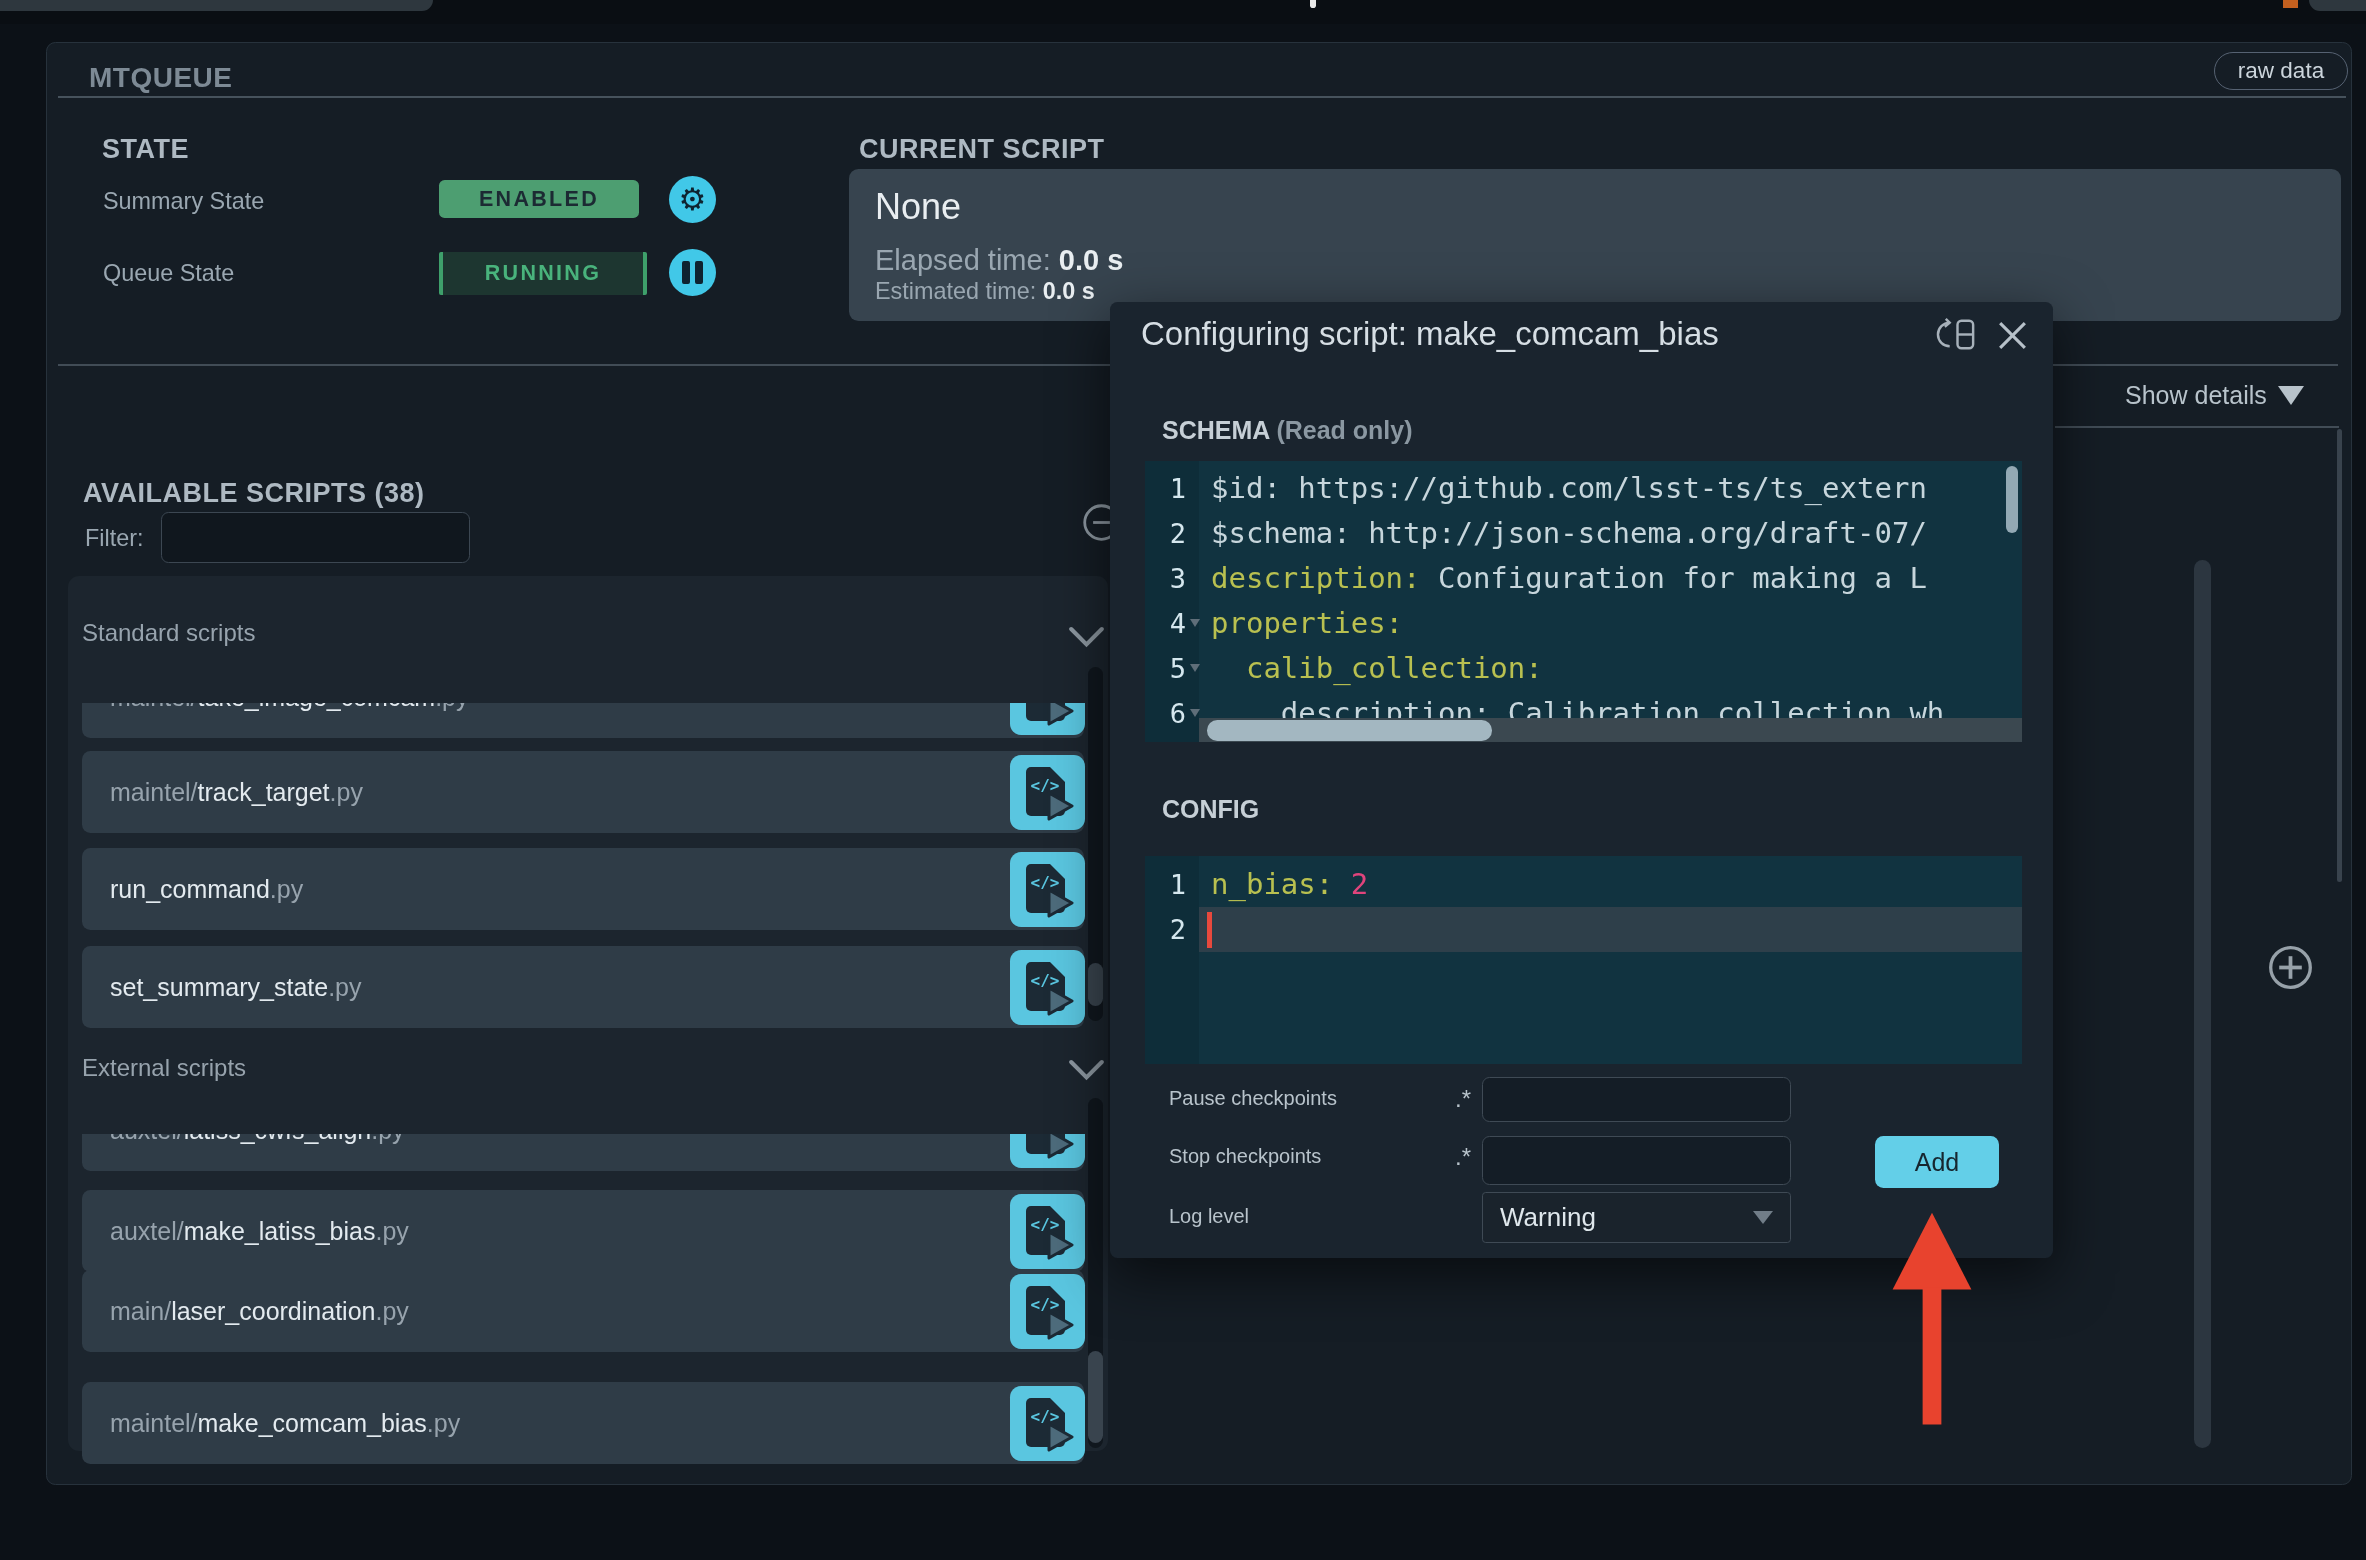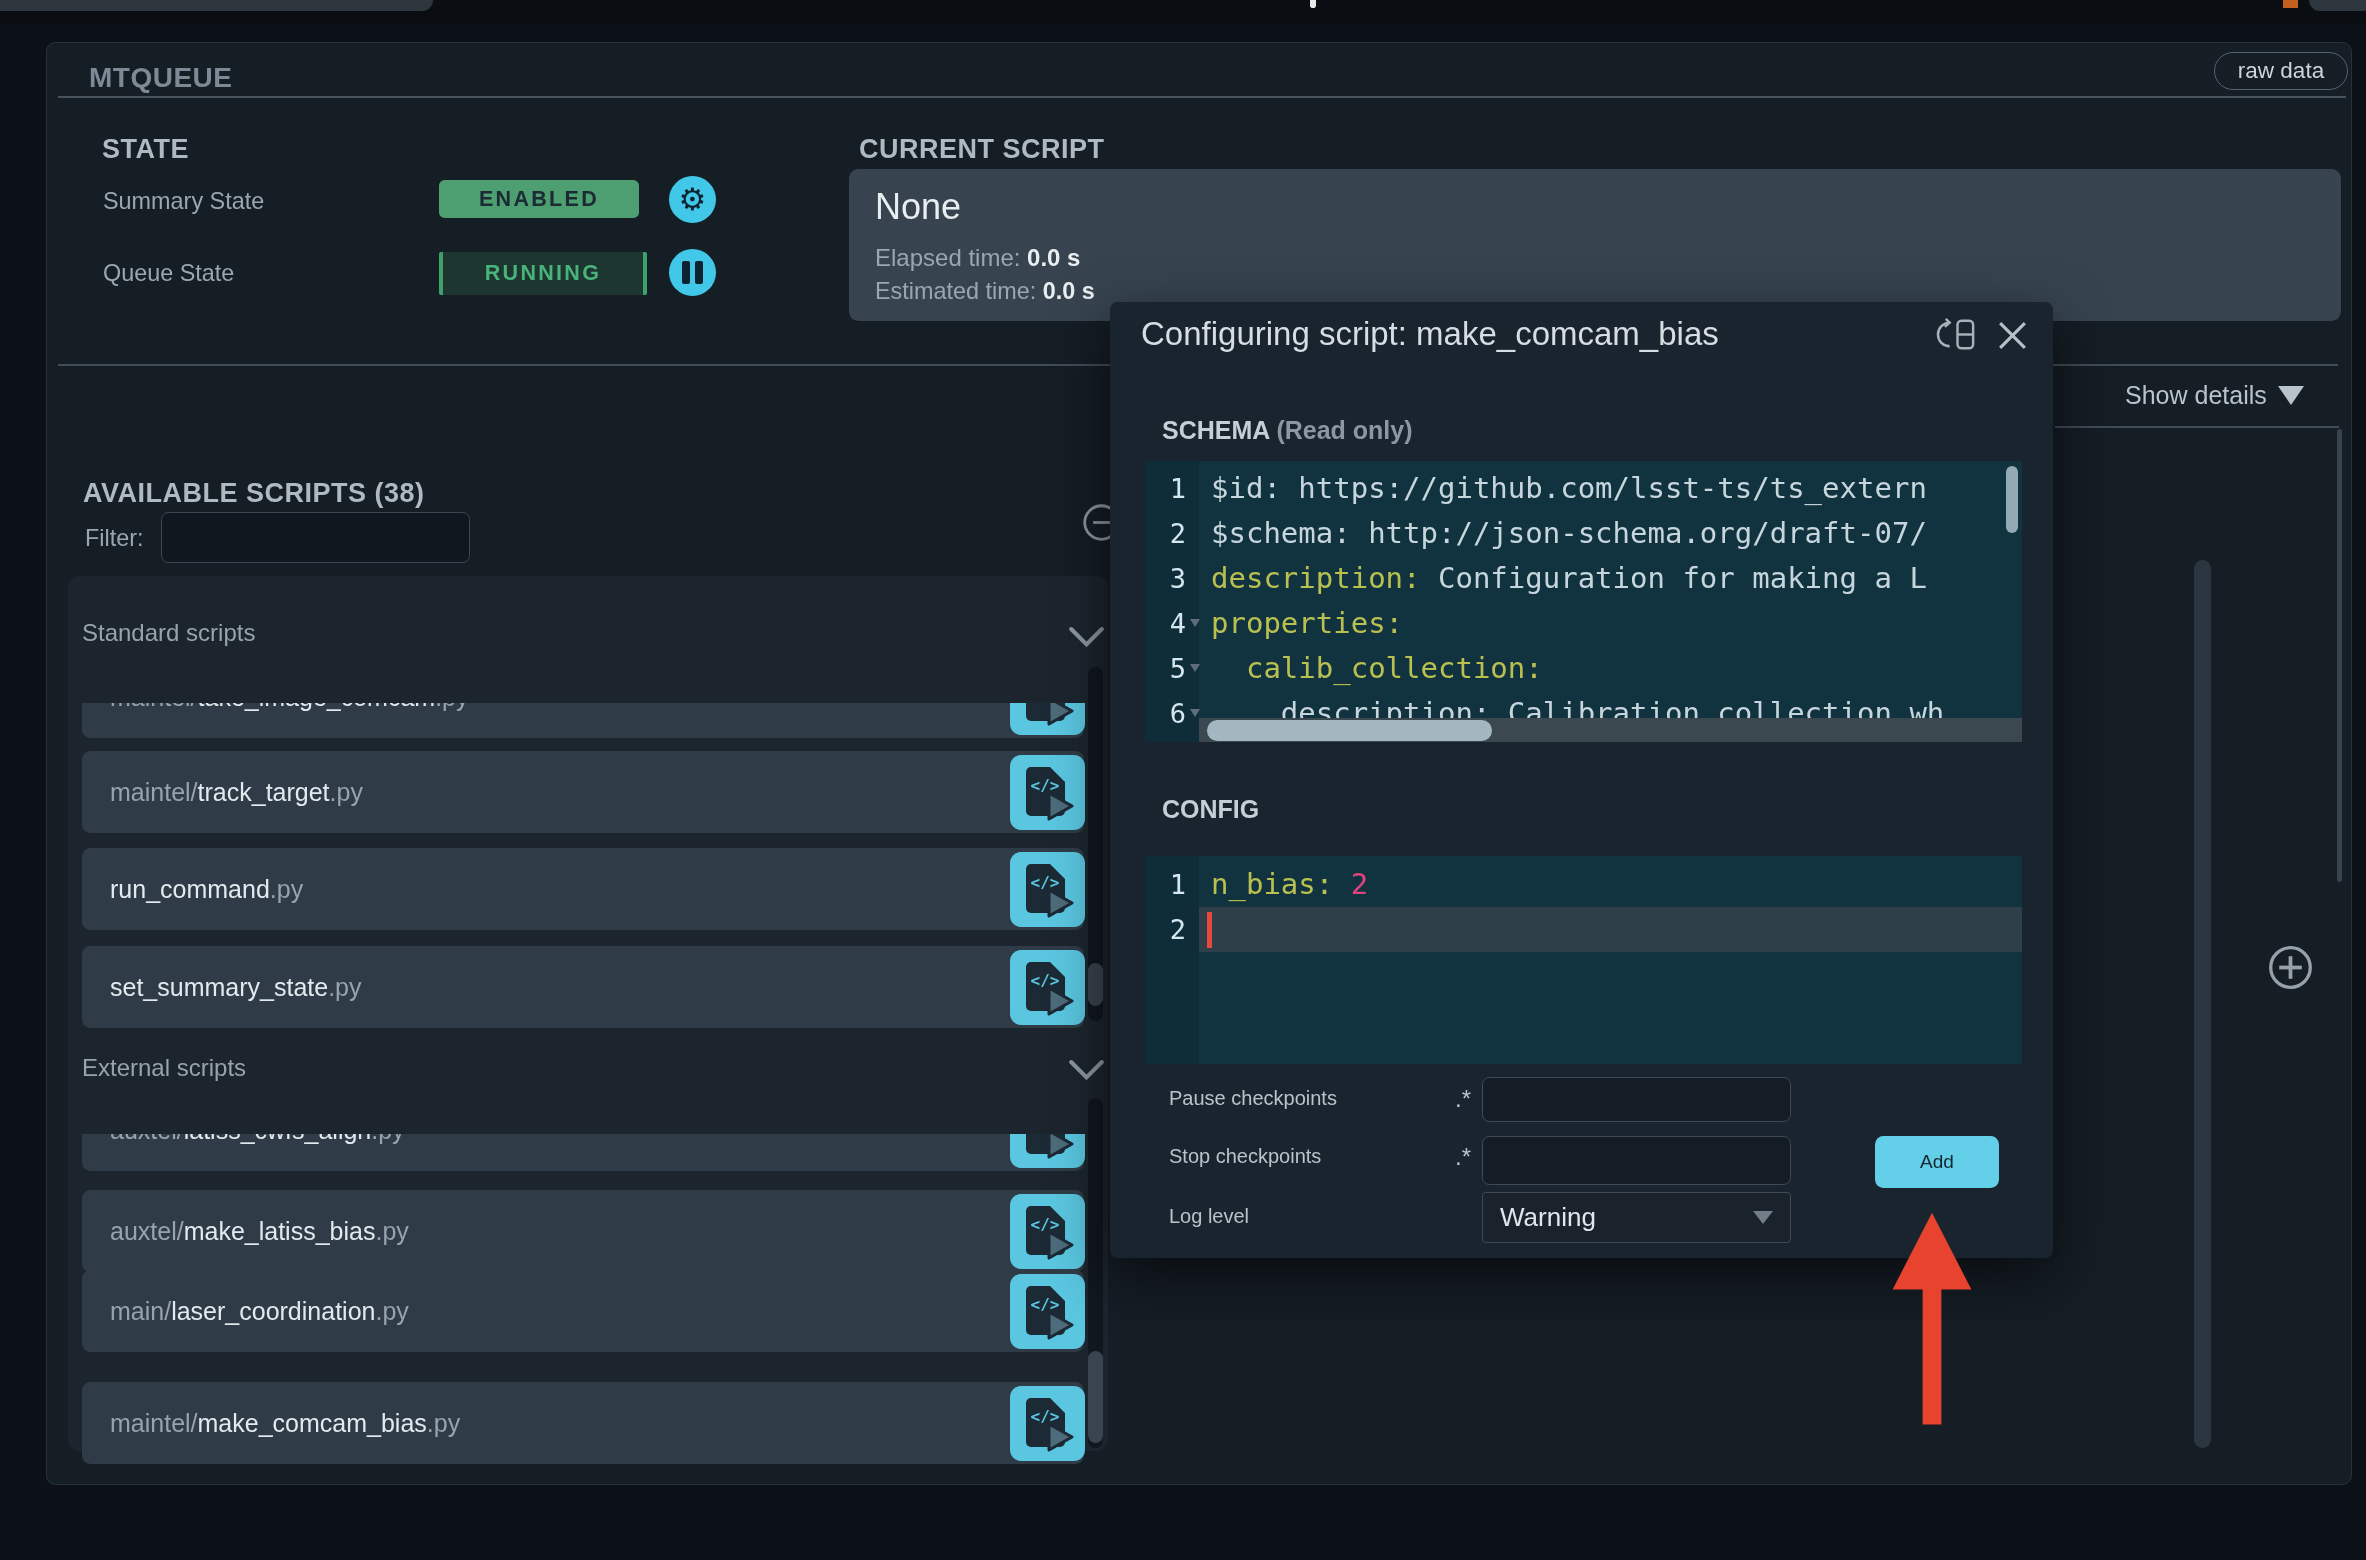--- a/index.html
+++ b/index.html
@@ -71,21 +71,21 @@
   <div class="abs circle-btn" style="left:669px;top:249px;width:47px;height:47px;">
     <span style="display:flex;gap:5.6px;">
       <i style="display:block;width:7.5px;height:22.5px;background:#0e2330;border-radius:1.9px;"></i>
       <i style="display:block;width:7.5px;height:22.5px;background:#0e2330;border-radius:1.9px;"></i>
     </span>
   </div>
 
   <div class="abs h1" style="left:859px;top:134px;">CURRENT SCRIPT</div>
   <div class="abs card" style="left:849px;top:169px;width:1492px;height:152px;"></div>
   <div class="abs" style="left:875px;top:186px;font-size:36px;color:#e9eef1;">None</div>
-  <div class="abs" style="left:875px;top:244px;font-size:24px;">
+  <div class="abs" style="left:875px;top:244px;font-size:29px;">
     <span style="color:#9aa7b1;">Elapsed time:</span>
     <span> </span>
     <span style="color:#e9eef1;font-weight:bold;">0.0 s</span>
   </div>
   <div class="abs" style="left:875px;top:278px;font-size:23.4px;">
     <span style="color:#9aa7b1;">Estimated time:</span>
     <span> </span>
     <span style="color:#e9eef1;font-weight:bold;">0.0 s</span>
   </div>
 
@@ -286,21 +286,21 @@
 
   <div class="abs mlabel" style="left:1169px;top:1192px;">Log level</div>
   <div class="abs" style="left:1482px;top:1192px;width:309px;height:51px;border:1.9px solid #3f4a55;border-radius:3.7px;background:#1a232c;
               box-sizing:border-box;display:flex;align-items:center;justify-content:space-between;padding:0 17px;">
     <span style="color:#dfe7ec;font-size:26px;">Warning</span>
     <span style="width:0;height:0;border-left:10.3px solid transparent;border-right:10.3px solid transparent;border-top:13px solid #717d88;"></span>
   </div>
 
   <div class="abs" style="left:1875px;top:1136px;width:124px;height:52px;background:#63cfe8;border-radius:8.4px;
               display:flex;align-items:center;justify-content:center;">
-    <span style="color:#16262f;font-size:19px;">Add</span>
+    <span style="color:#16262f;font-size:25px;">Add</span>
   </div>
 
   <svg class="abs" viewBox="0 0 100 240" style="left:1885px;top:1207px;width:94px;height:225px;">
     <polygon points="50,6 92,88 8,88" fill="#e8432e"></polygon>
     <rect x="40" y="86" width="20" height="146" fill="#e8432e"></rect>
   </svg>
 
 </div>
 
 

